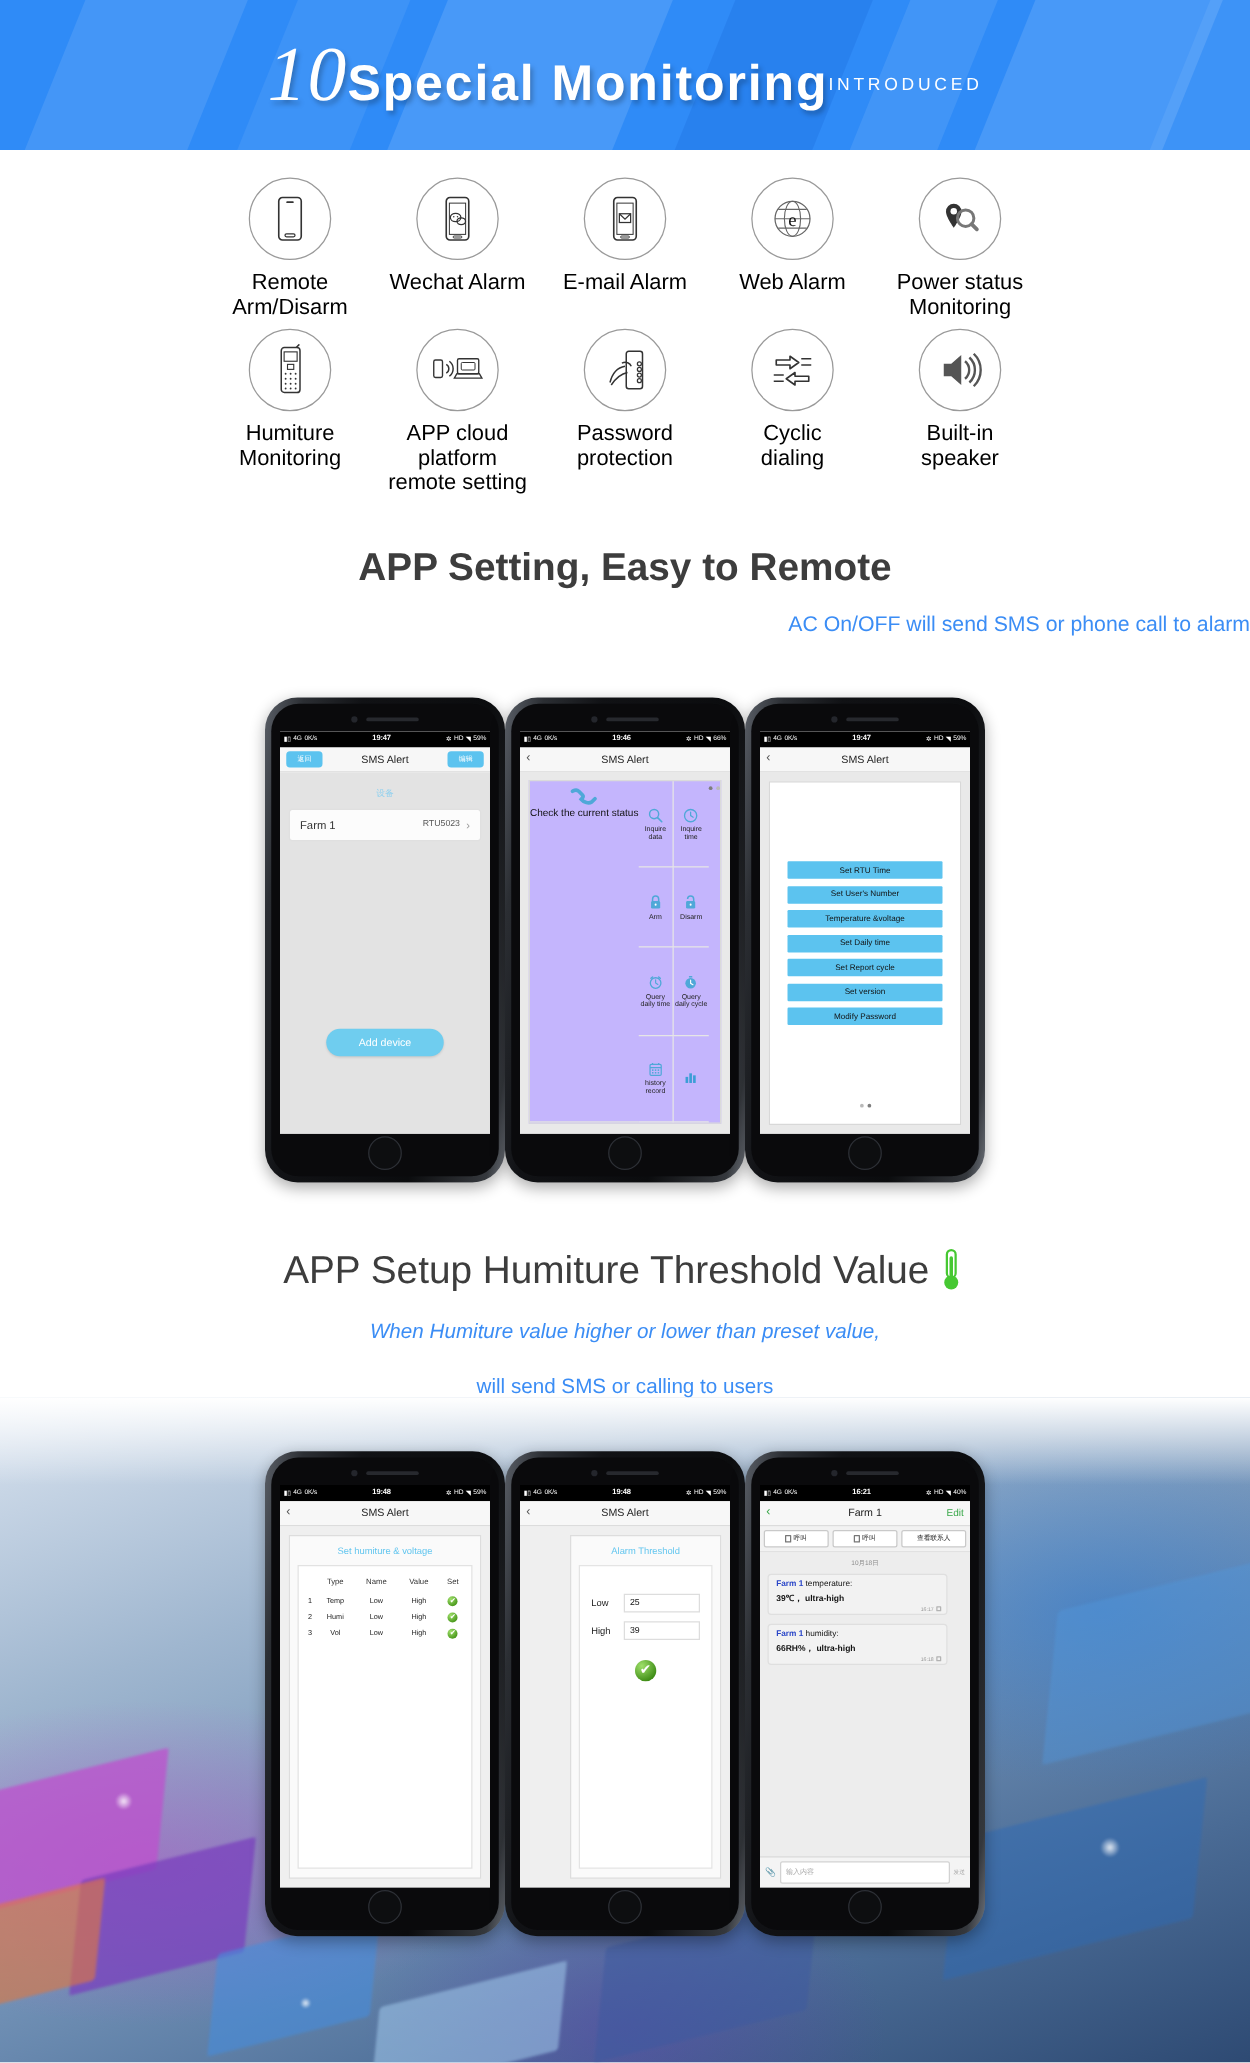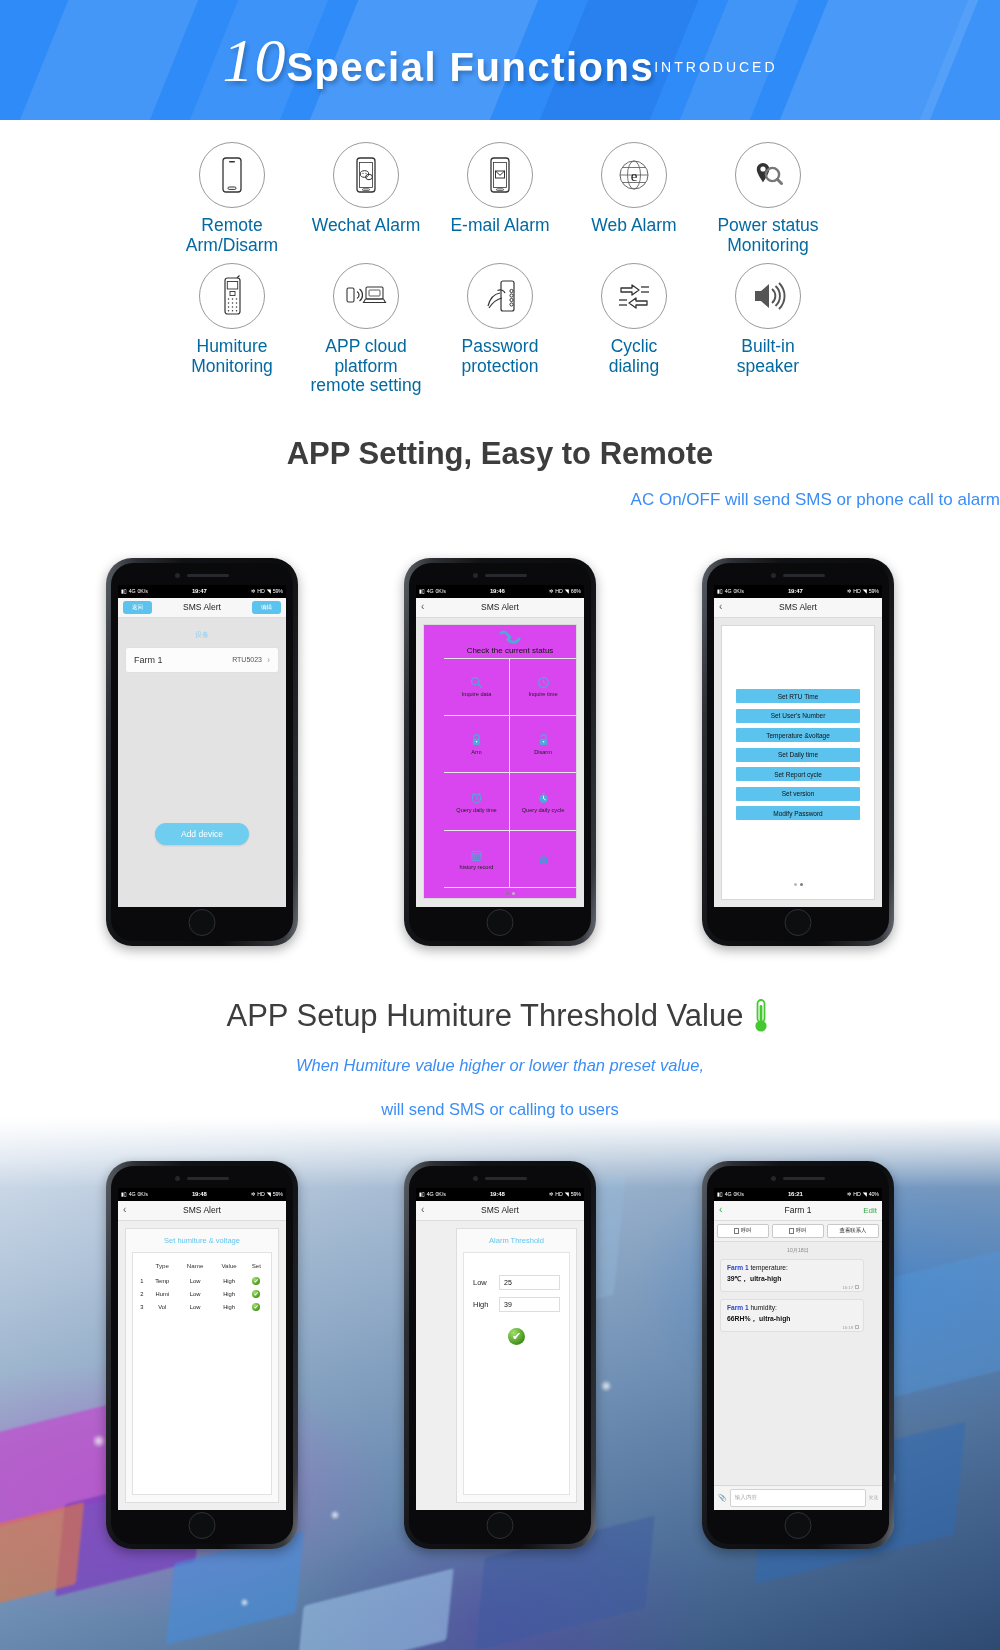--- a/index.html
+++ b/index.html
@@ -71,21 +71,21 @@
   .feature-circle {
     width: 66px; height: 66px;
     border: 1.3px solid #9a9a9a;
     border-radius: 50%;
     display: flex; align-items: center; justify-content: center;
     margin-bottom: 8px;
     background: #fff;
   }
   .feature-label {
     font-size: 17.5px;
-    color: #0369a1;
+    color: #000000;
     line-height: 1.12;
     white-space: pre-line;
   }
   .row2 { margin-top: 8px; }
 
   
   .sec-title {
     text-align: center;
     font-size: 31px;
     font-weight: bold;
@@ -111,21 +111,20 @@
   .sec-sub2 {
     text-align: center;
     font-size: 16.5px;
     color: #3b8df5;
   }
 
   
   .phone-row {
     display: flex;
     justify-content: center;
-    gap: 106px;
   }
   .phone {
     width: 192px; height: 388px;
     border-radius: 26px;
     background: linear-gradient(100deg,#5b6068 0%,#2b2e33 12%,#111215 30%,#0b0c0e 70%,#35383d 94%,#70757d 100%);
     padding: 5px;
     position: relative;
     box-shadow: 0 4px 12px rgba(0,0,0,.32);
   }
   .phone-body {
@@ -221,21 +220,21 @@
   .p1-btn {
     background: #6fcdef; color: #fff;
     border-radius: 11px;
     font-size: 8.5px;
     padding: 6px 26px;
     box-shadow: 0 1px 2px rgba(0,0,0,.12);
   }
 
   
   .p2-body { flex: 1; background: #e9e9e9; padding: 6px 7px 8px; display: flex; flex-direction: column; }
-  .p2-card { background: #d946ef; border: .5px solid #dadada; flex: 1; display: flex; flex-direction: column; padding-left: 20px; }
+  .p2-card { background: #c4b5fd; border: .5px solid #dadada; flex: 1; display: flex; flex-direction: row; }
   .p2-head {
     padding: 4px 0 3px;
     display: flex; flex-direction: column; align-items: center;
     border-bottom: .5px solid #e2e2e2;
   }
   .p2-head-label { font-size: 8px; color: #111; margin-top: 1px; }
   .p2-grid { display: grid; grid-template-columns: 1fr 1fr; flex: 1; }
   .p2-cell {
     display: flex; flex-direction: column;
     align-items: center; justify-content: center;
@@ -428,21 +427,21 @@
     <div class="stripe" style="left:210px;width:90px;background:rgba(255,255,255,.07);"></div>
     <div class="stripe" style="left:330px;width:180px;background:rgba(255,255,255,.12);"></div>
     <div class="stripe" style="left:560px;width:110px;background:rgba(0,60,180,.13);"></div>
     <div class="stripe" style="left:700px;width:70px;background:rgba(255,255,255,.09);"></div>
     <div class="stripe" style="left:800px;width:150px;background:rgba(255,255,255,.12);"></div>
     <div class="stripe" style="left:940px;width:80px;background:rgba(255,255,255,.07);"></div>
   </div>
   <div class="banner-inner">
     <div class="banner-title">
       <span class="banner-num">10</span>
-      <span class="banner-word">Special Functions</span>
+      <span class="banner-word">Special Monitoring</span>
     </div>
     <div class="banner-sub">INTRODUCED</div>
   </div>
 </div>
 
 <div class="content">
 
 <div class="features">
 
   <div class="feature-row">

